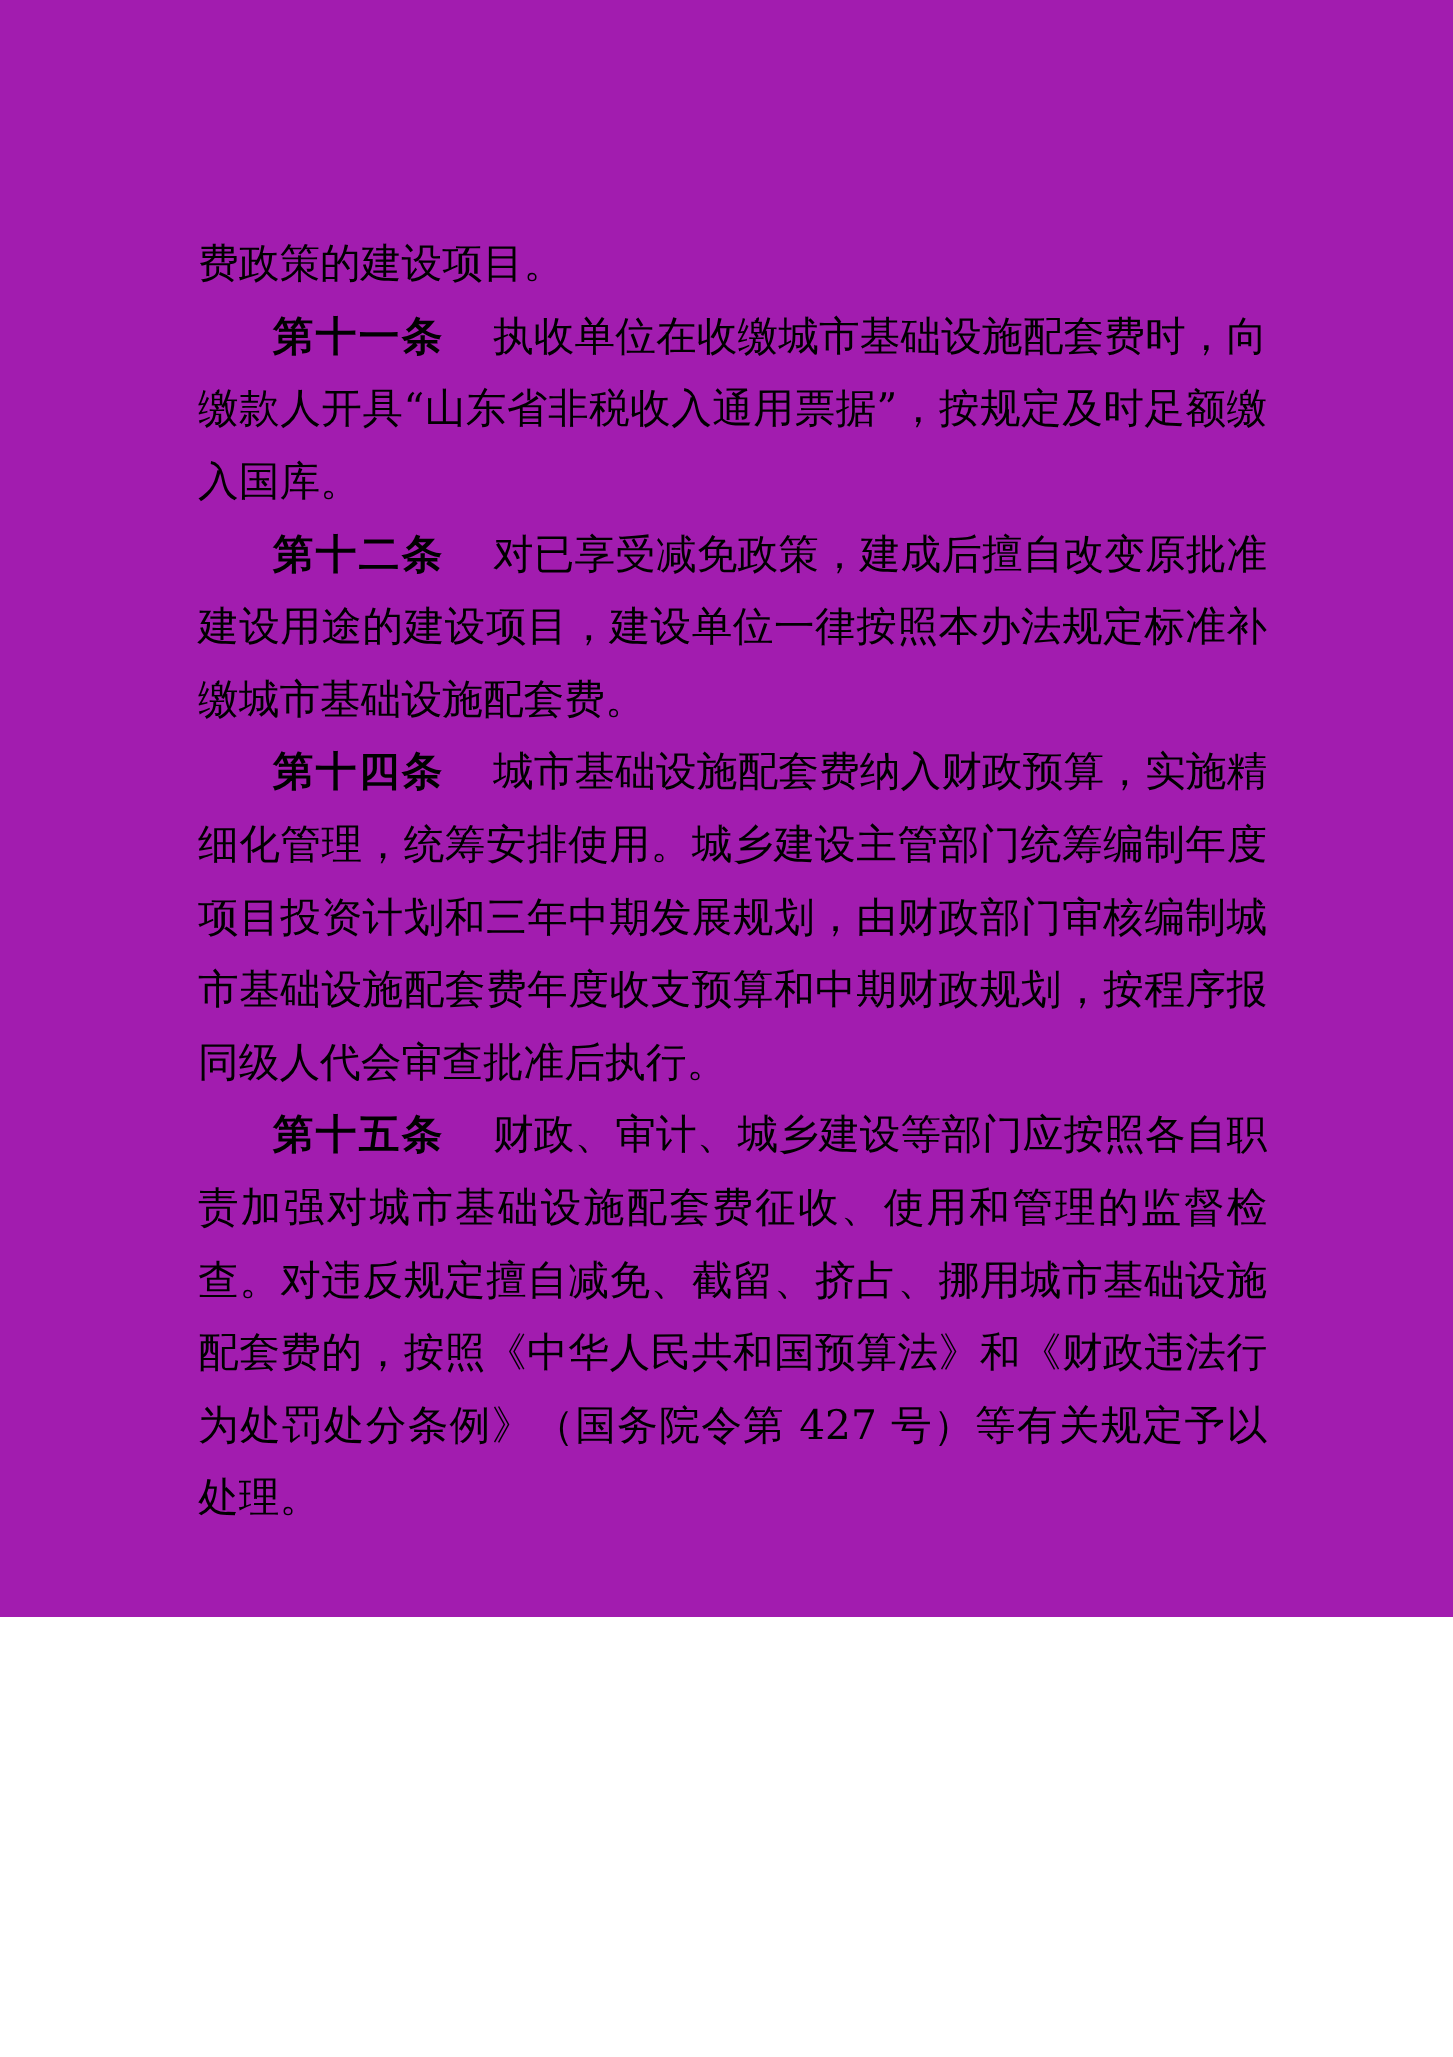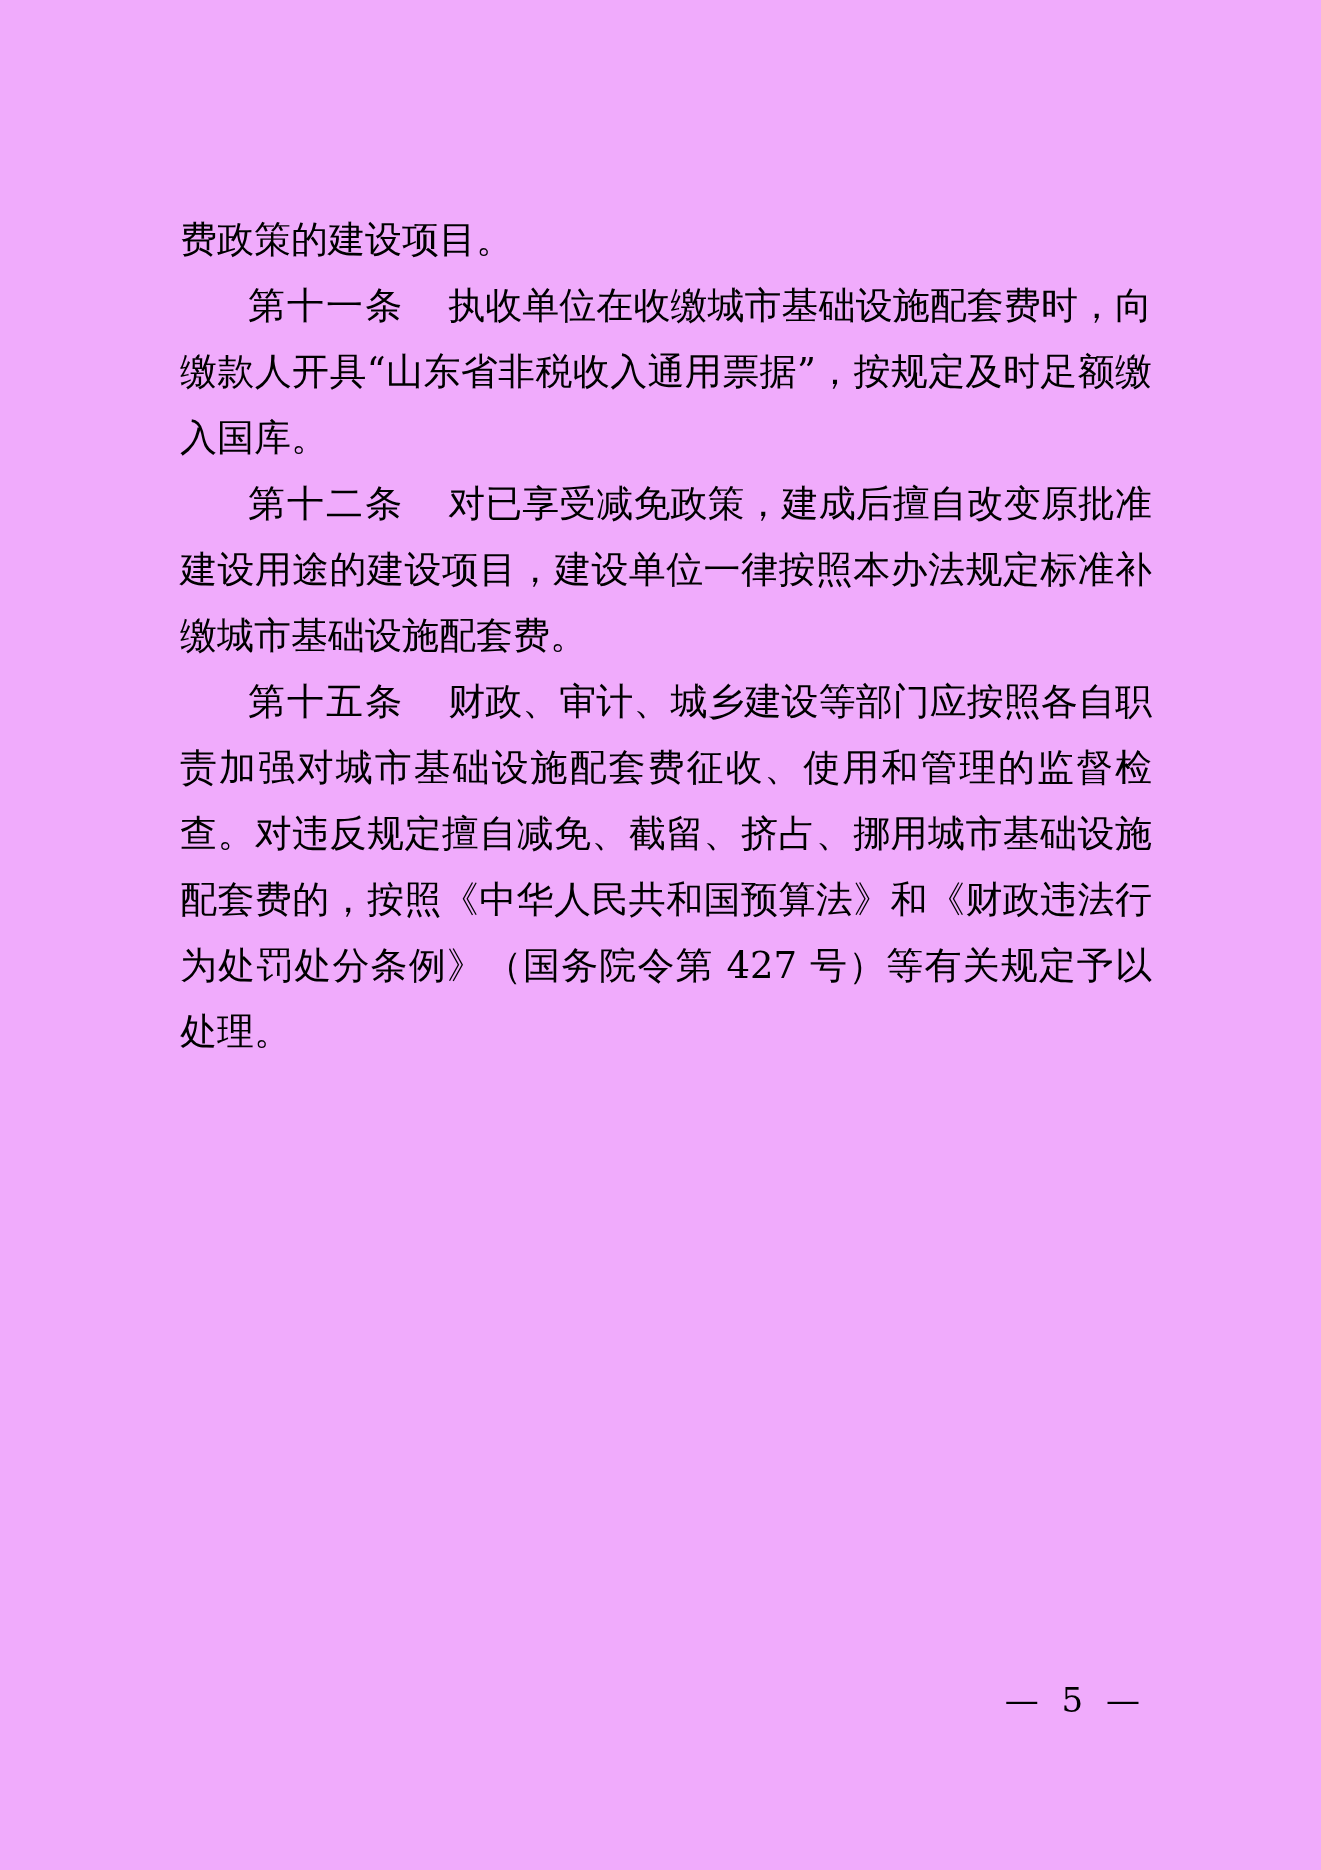--- a/index.html
+++ b/index.html
@@ -3,22 +3,22 @@
 <meta charset="utf-8">
 <style>
   html, body {
     margin: 0;
     padding: 0;
     background: #ffffff;
   }
   .page {
     position: relative;
     width: 1321px;
-    height: 1870px;
-    background: #f0abfc;
+    height: 1470px;
+    background: #a21caf;
     color: #000000;
     font-family: "DejaVu Serif", "Liberation Serif", serif;
     overflow: hidden;
   }
   .doc-body {
     position: absolute;
     left: 180px;
     top: 207px;
     width: 972px;
     font-size: 37px;
@@ -29,21 +29,21 @@
   .doc-body p {
     margin: 0;
     padding: 0;
     text-indent: 68px;
   }
   .doc-body p.no-indent {
     text-indent: 0;
   }
   .article-label {
     font-family: "DejaVu Sans", "Liberation Sans", sans-serif;
-    font-weight: normal;
+    font-weight: bold;
     margin-right: 44px;
     letter-spacing: 2px;
   }
   .article-label:empty {
     display: none;
   }
   .page-number {
     position: absolute;
     top: 1680px;
     right: 181px;
@@ -60,20 +60,21 @@
 
   <div class="doc-body">
 
     <p class="no-indent"><span>费政策的建设项目。</span></p>
 
     <p><span class="article-label">第十一条</span><span>执收单位在收缴城市基础设施配套费时，向缴款人开具“山东省非税收入通用票据”，按规定及时足额缴入国库。</span></p>
 
     <p><span class="article-label">第十二条</span><span>对已享受减免政策，建成后擅自改变原批准建设用途的建设项目，建设单位一律按照本办法规定标准补缴城市基础设施配套费。</span></p>
 
 
+    <p><span class="article-label">第十四条</span><span>城市基础设施配套费纳入财政预算，实施精细化管理，统筹安排使用。城乡建设主管部门统筹编制年度项目投资计划和三年中期发展规划，由财政部门审核编制城市基础设施配套费年度收支预算和中期财政规划，按程序报同级人代会审查批准后执行。</span></p>
 
     <p><span class="article-label">第十五条</span><span>财政、审计、城乡建设等部门应按照各自职责加强对城市基础设施配套费征收、使用和管理的监督检查。对违反规定擅自减免、截留、挤占、挪用城市基础设施配套费的，按照《中华人民共和国预算法》和《财政违法行为处罚处分条例》（国务院令第 427 号）等有关规定予以处理。</span></p>
 
 
   </div>
 
   <div class="page-number">— 5 —</div>
 
 </div>
 

